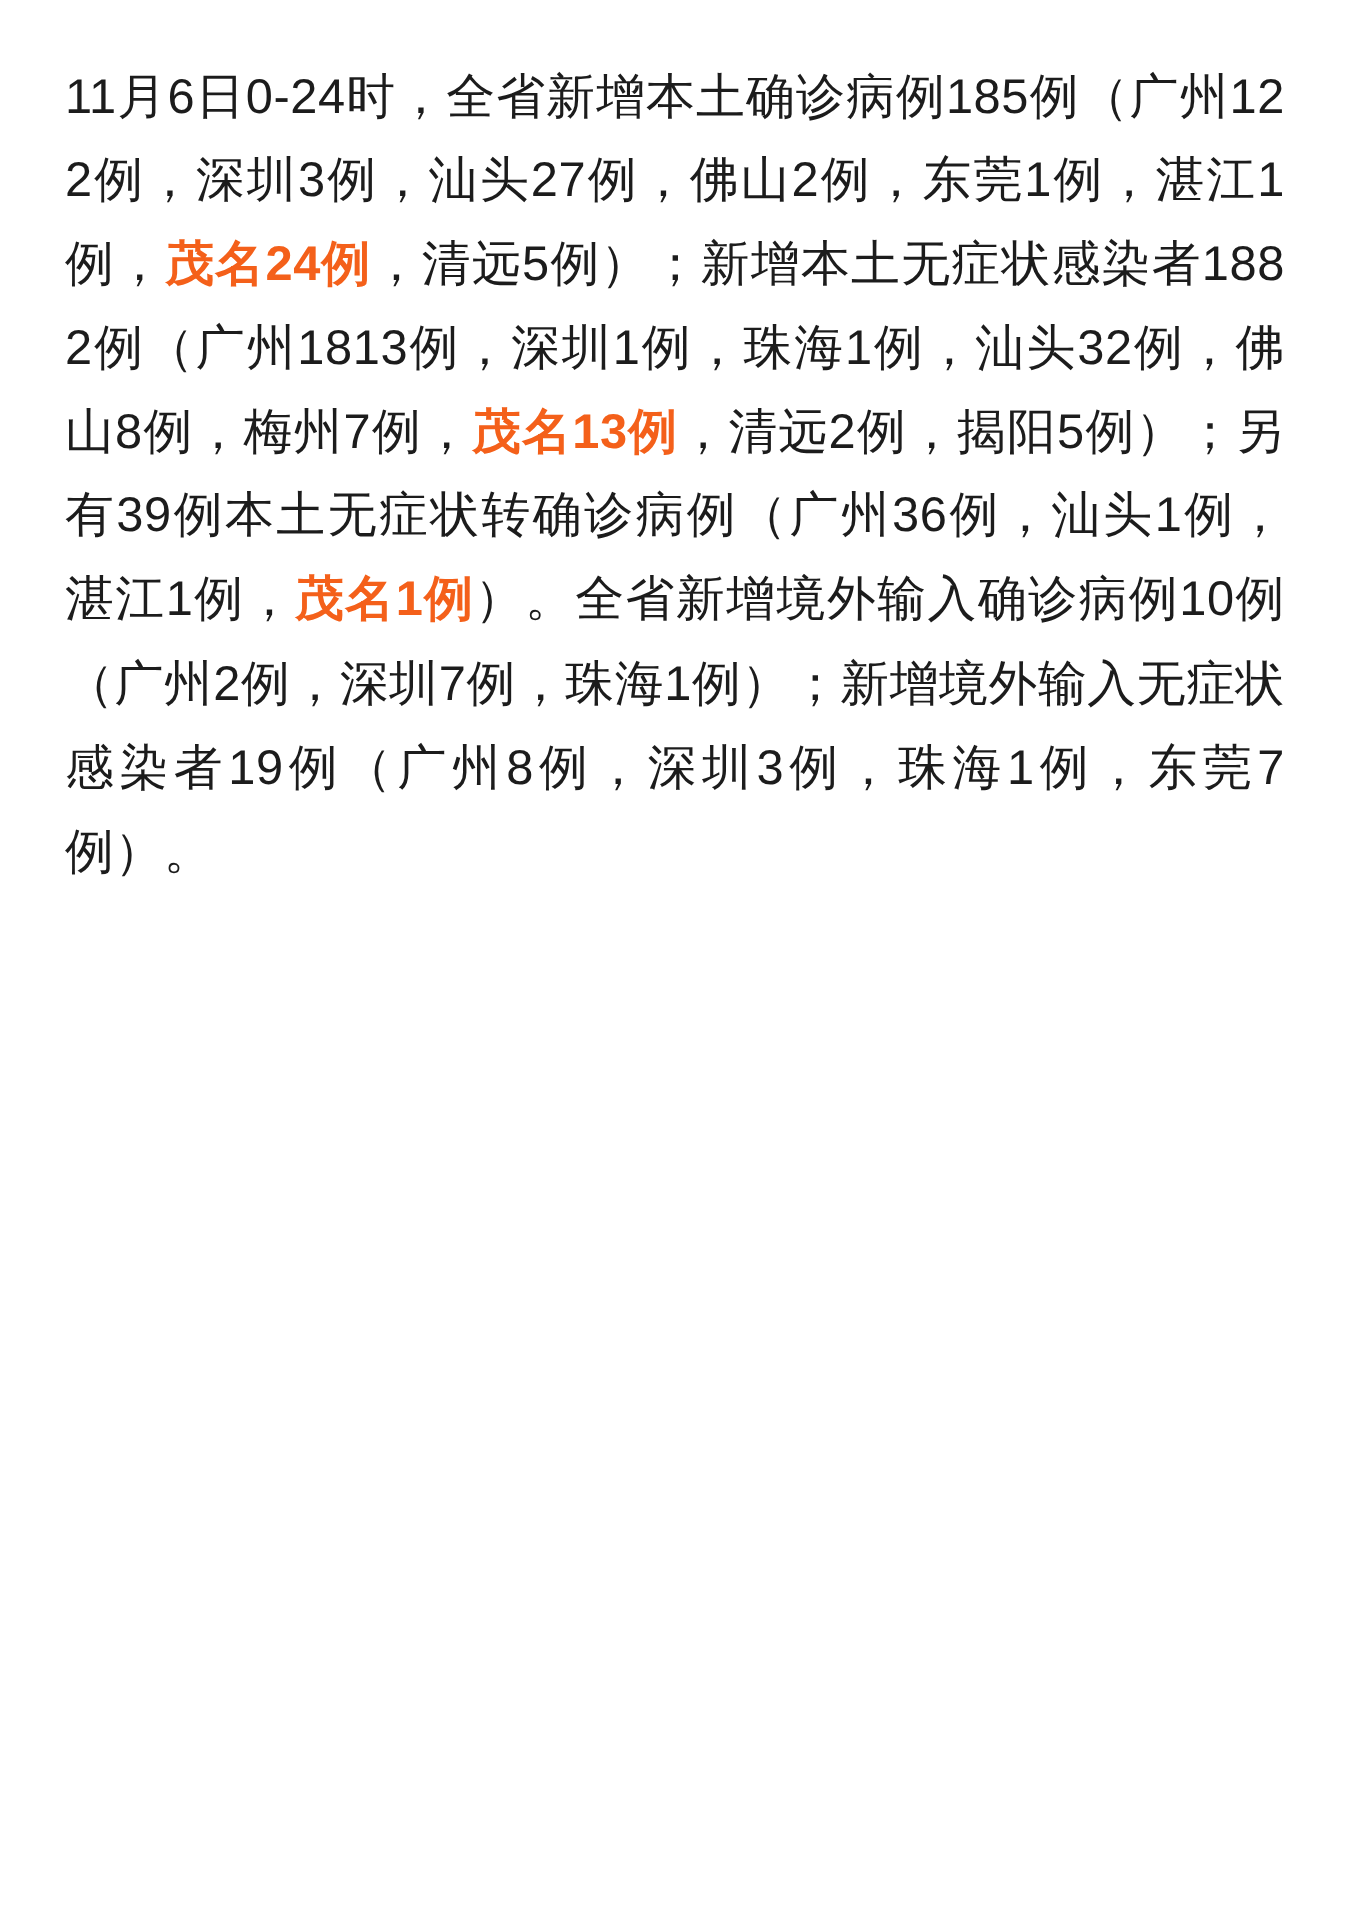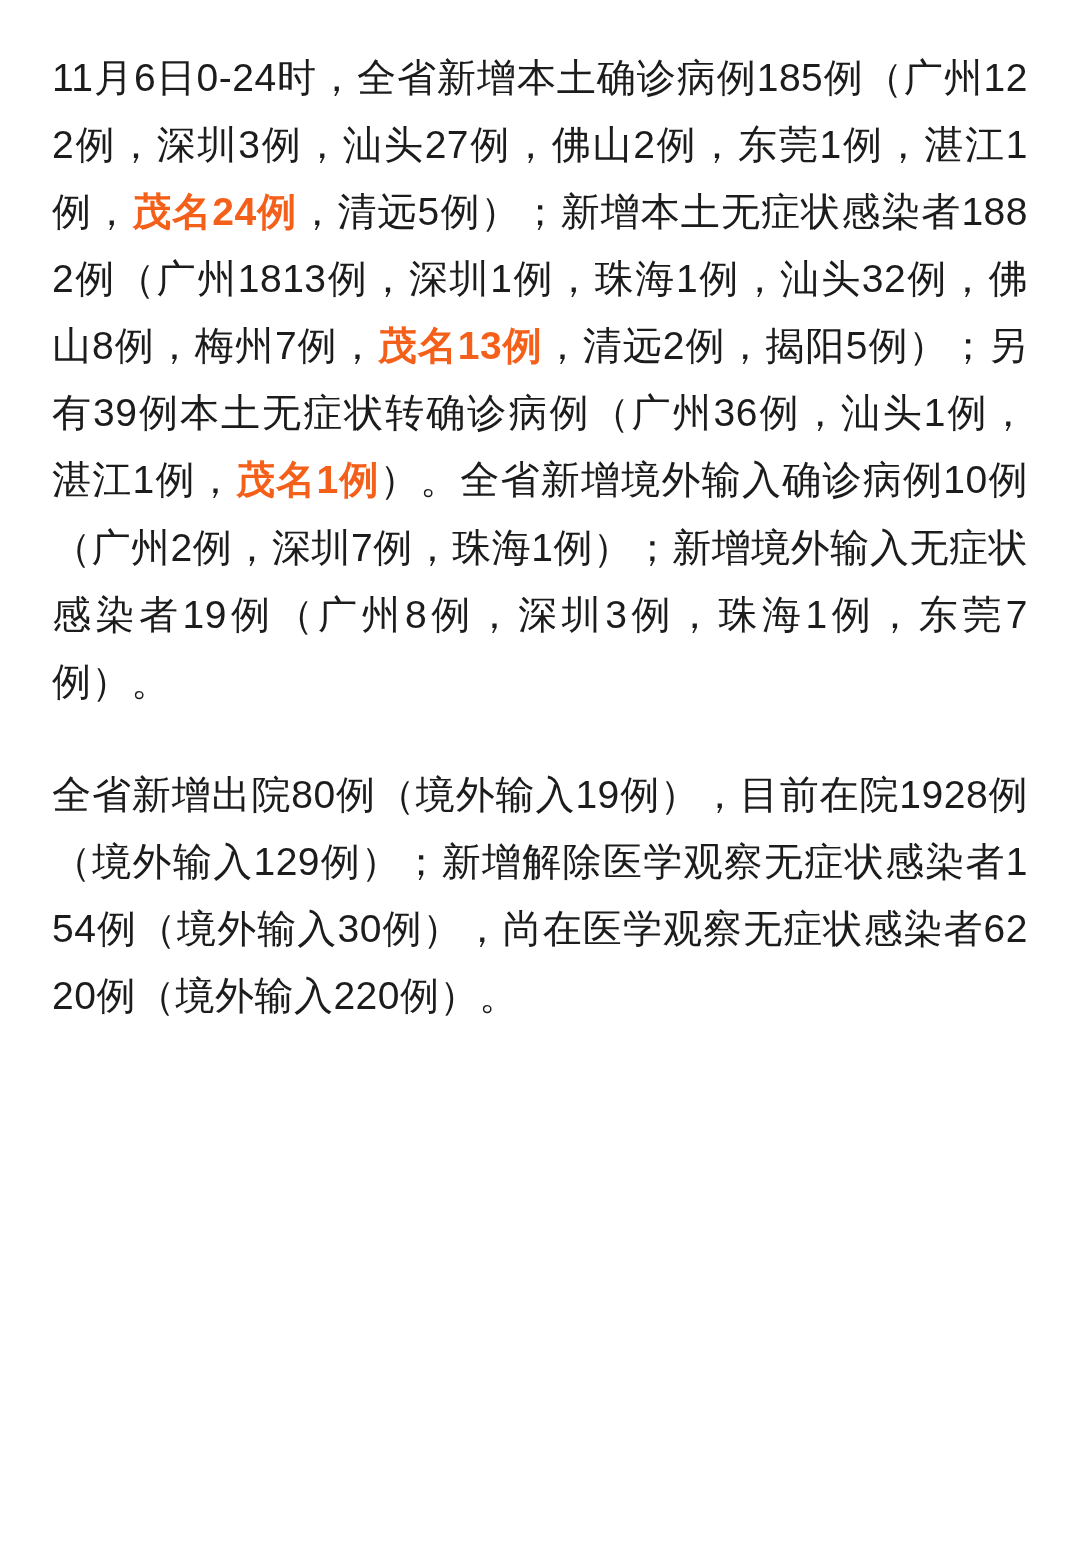--- a/index.html
+++ b/index.html
@@ -40,15 +40,14 @@
   .seg {
     display: inline;
   }
 </style>
 </head>
 <body>
 
 <div class="page">
   <div id="paragraphs">
       <p class="para"><span class="seg">11月6日0-24时，全省新增本土确诊病例185例（广州122例，深圳3例，汕头27例，佛山2例，东莞1例，湛江1例，</span><span class="seg hl">茂名24例</span><span class="seg">，清远5例）；新增本土无症状感染者1882例（广州1813例，深圳1例，珠海1例，汕头32例，佛山8例，梅州7例，</span><span class="seg hl">茂名13例</span><span class="seg">，清远2例，揭阳5例）；另有39例本土无症状转确诊病例（广州36例，汕头1例，湛江1例，</span><span class="seg hl">茂名1例</span><span class="seg">）。全省新增境外输入确诊病例10例（广州2例，深圳7例，珠海1例）；新增境外输入无症状感染者19例（广州8例，深圳3例，珠海1例，东莞7例）。</span></p>
-      <p class="para"><span class="seg">全省新增出院80例（境外输入19例），目前在院1928例（境外输入129例）；新增解除医学观察无症状感染者154例（境外输入30例），尚在医学观察无症状感染者6220例（境外输入220例）。</span></p>
     </div>
 </div>
 
 </body></html>

